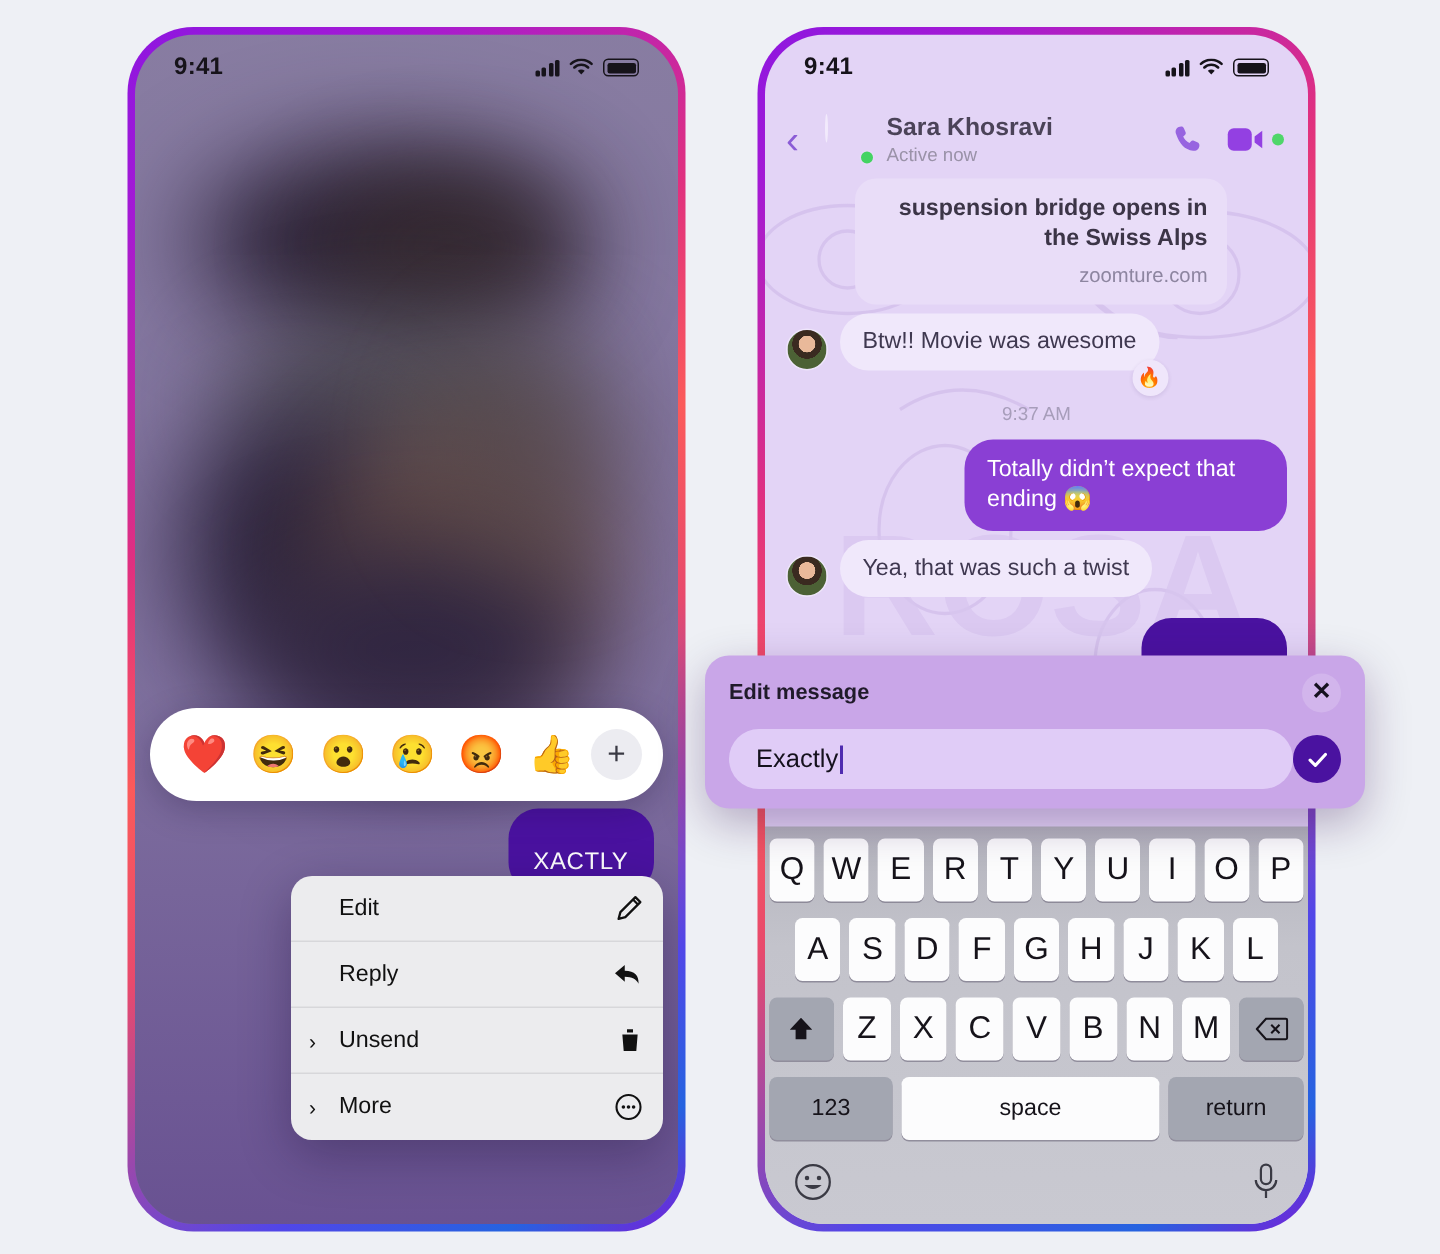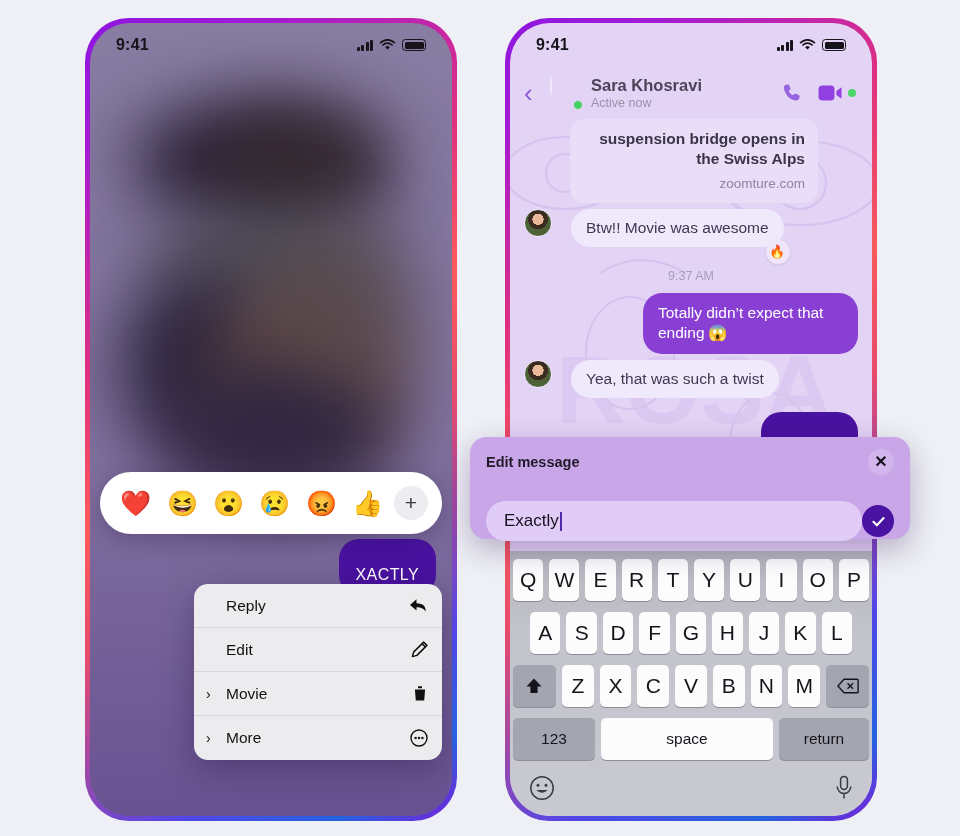--- a/index.html
+++ b/index.html
@@ -130,21 +130,21 @@
   .vid-dot { width: 8px; height: 8px; border-radius: 50%; background: #4fd66a; margin-left: 4px; }
 
   
   .msgs { position: absolute; top: 96px; left: 0; right: 0; bottom: 0; padding: 0 14px; z-index: 18; }
   .linkprev {
     width: 248px; margin-left: 46px; background: #e9ddf8; border-radius: 14px;
     padding: 10px 13px 12px; margin-bottom: 4px; text-align: right;
   }
   .lp-title { font-size: 15.5px; font-weight: bold; color: #3c3547; line-height: 1.28; }
   .lp-url { font-size: 13.5px; color: #8d85a0; margin-top: 7px; }
-  .row-in { display: flex; gap: 19px; margin-top: 6px; }
+  .row-in { display: flex; align-items: flex-end; gap: 8px; margin-top: 6px; }
   .sm-av { width: 28px; height: 28px; border-radius: 50%; flex: none; overflow: hidden;
            background: radial-gradient(circle at 50% 36%, #e9b99a 0 26%, #3a2a20 27% 46%, #4c6135 47% 100%);
            border: 1.5px solid #efe6fb; }
   .bub-in {
     background: #f0e8fb; color: #3f3850; font-size: 15.5px;
     padding: 10px 15px; border-radius: 19px; position: relative;
   }
   .reaction {
     position: absolute; right: -6px; bottom: -17px;
     width: 24px; height: 24px; border-radius: 50%; background: #efe6fb;
@@ -167,21 +167,21 @@
     padding: 12px 16px 14px;
   }
   .ed-top { display: flex; align-items: center; justify-content: space-between; }
   .ed-title { font-size: 14.5px; font-weight: bold; color: #201a2a; }
   .ed-close {
     width: 26px; height: 26px; border-radius: 50%;
     background: rgba(255,255,255,.17);
     display: flex; align-items: center; justify-content: center;
     font-size: 16px; color: #16111f; font-weight: bold; line-height: 1;
   }
-  .ed-row { display: flex; align-items: center; gap: 0; margin-top: 26px; }
+  .ed-row { display: flex; align-items: center; gap: 0; margin-top: 11px; }
   .ed-input {
     flex: 1; height: 40px; background: #e0ccf7; border-radius: 20px;
     display: flex; align-items: center; padding: 0 18px;
     font-size: 17px; color: #15111d;
   }
   .caret { display: inline-block; width: 1.8px; height: 19px; background: #4f2bb0; margin-left: 1px; }
   .ed-ok {
     width: 32px; height: 32px; border-radius: 50%; background: #4a12a0;
     display: flex; align-items: center; justify-content: center; flex: none;
   }
@@ -255,40 +255,40 @@
         <span class="plusbtn">+</span>
       </div>
 
       <div class="left-xactly">
         <span class="xactly">XACTLY</span>
       </div>
 
       <div class="ctxmenu">
         <div class="ctxrow">
           <span class="ctx-caret"></span>
-          <span class="ctx-label">Reply</span>
-          <span class="ctx-icon">
-            <svg width="19" height="16" viewBox="0 0 19 16">
-                <path d="M7.5 1.3 1 6.9l6.5 5.6V9.2c5 .1 7.6 1.5 9.2 4.6.2-5.5-2.4-8.4-9.2-8.6z" fill="#111"></path>
-              </svg>
-          </span>
-        </div>
-        <div class="ctxrow">
-          <span class="ctx-caret"></span>
           <span class="ctx-label">Edit</span>
           <span class="ctx-icon">
             <svg width="17" height="17" viewBox="0 0 17 17">
                 <path d="M12.6 1.1 15.9 4.4 5.9 14.4 1.4 15.6 2.6 11.1z" fill="none" stroke="#111" stroke-width="1.5" stroke-linejoin="round"></path>
                 <path d="M11 2.7 14.3 6" stroke="#111" stroke-width="1.5"></path>
               </svg>
           </span>
         </div>
         <div class="ctxrow">
+          <span class="ctx-caret"></span>
+          <span class="ctx-label">Reply</span>
+          <span class="ctx-icon">
+            <svg width="19" height="16" viewBox="0 0 19 16">
+                <path d="M7.5 1.3 1 6.9l6.5 5.6V9.2c5 .1 7.6 1.5 9.2 4.6.2-5.5-2.4-8.4-9.2-8.6z" fill="#111"></path>
+              </svg>
+          </span>
+        </div>
+        <div class="ctxrow">
           <span class="ctx-caret">›</span>
-          <span class="ctx-label">Movie</span>
+          <span class="ctx-label">Unsend</span>
           <span class="ctx-icon">
             <svg width="16" height="17" viewBox="0 0 16 17">
                 <path d="M1.5 3.3h13M6 1.2h4v2.1H6zM2.9 4.6h10.2l-.9 11H3.8z" fill="#111"></path>
               </svg>
           </span>
         </div>
         <div class="ctxrow">
           <span class="ctx-caret">›</span>
           <span class="ctx-label">More</span>
           <span class="ctx-icon">

